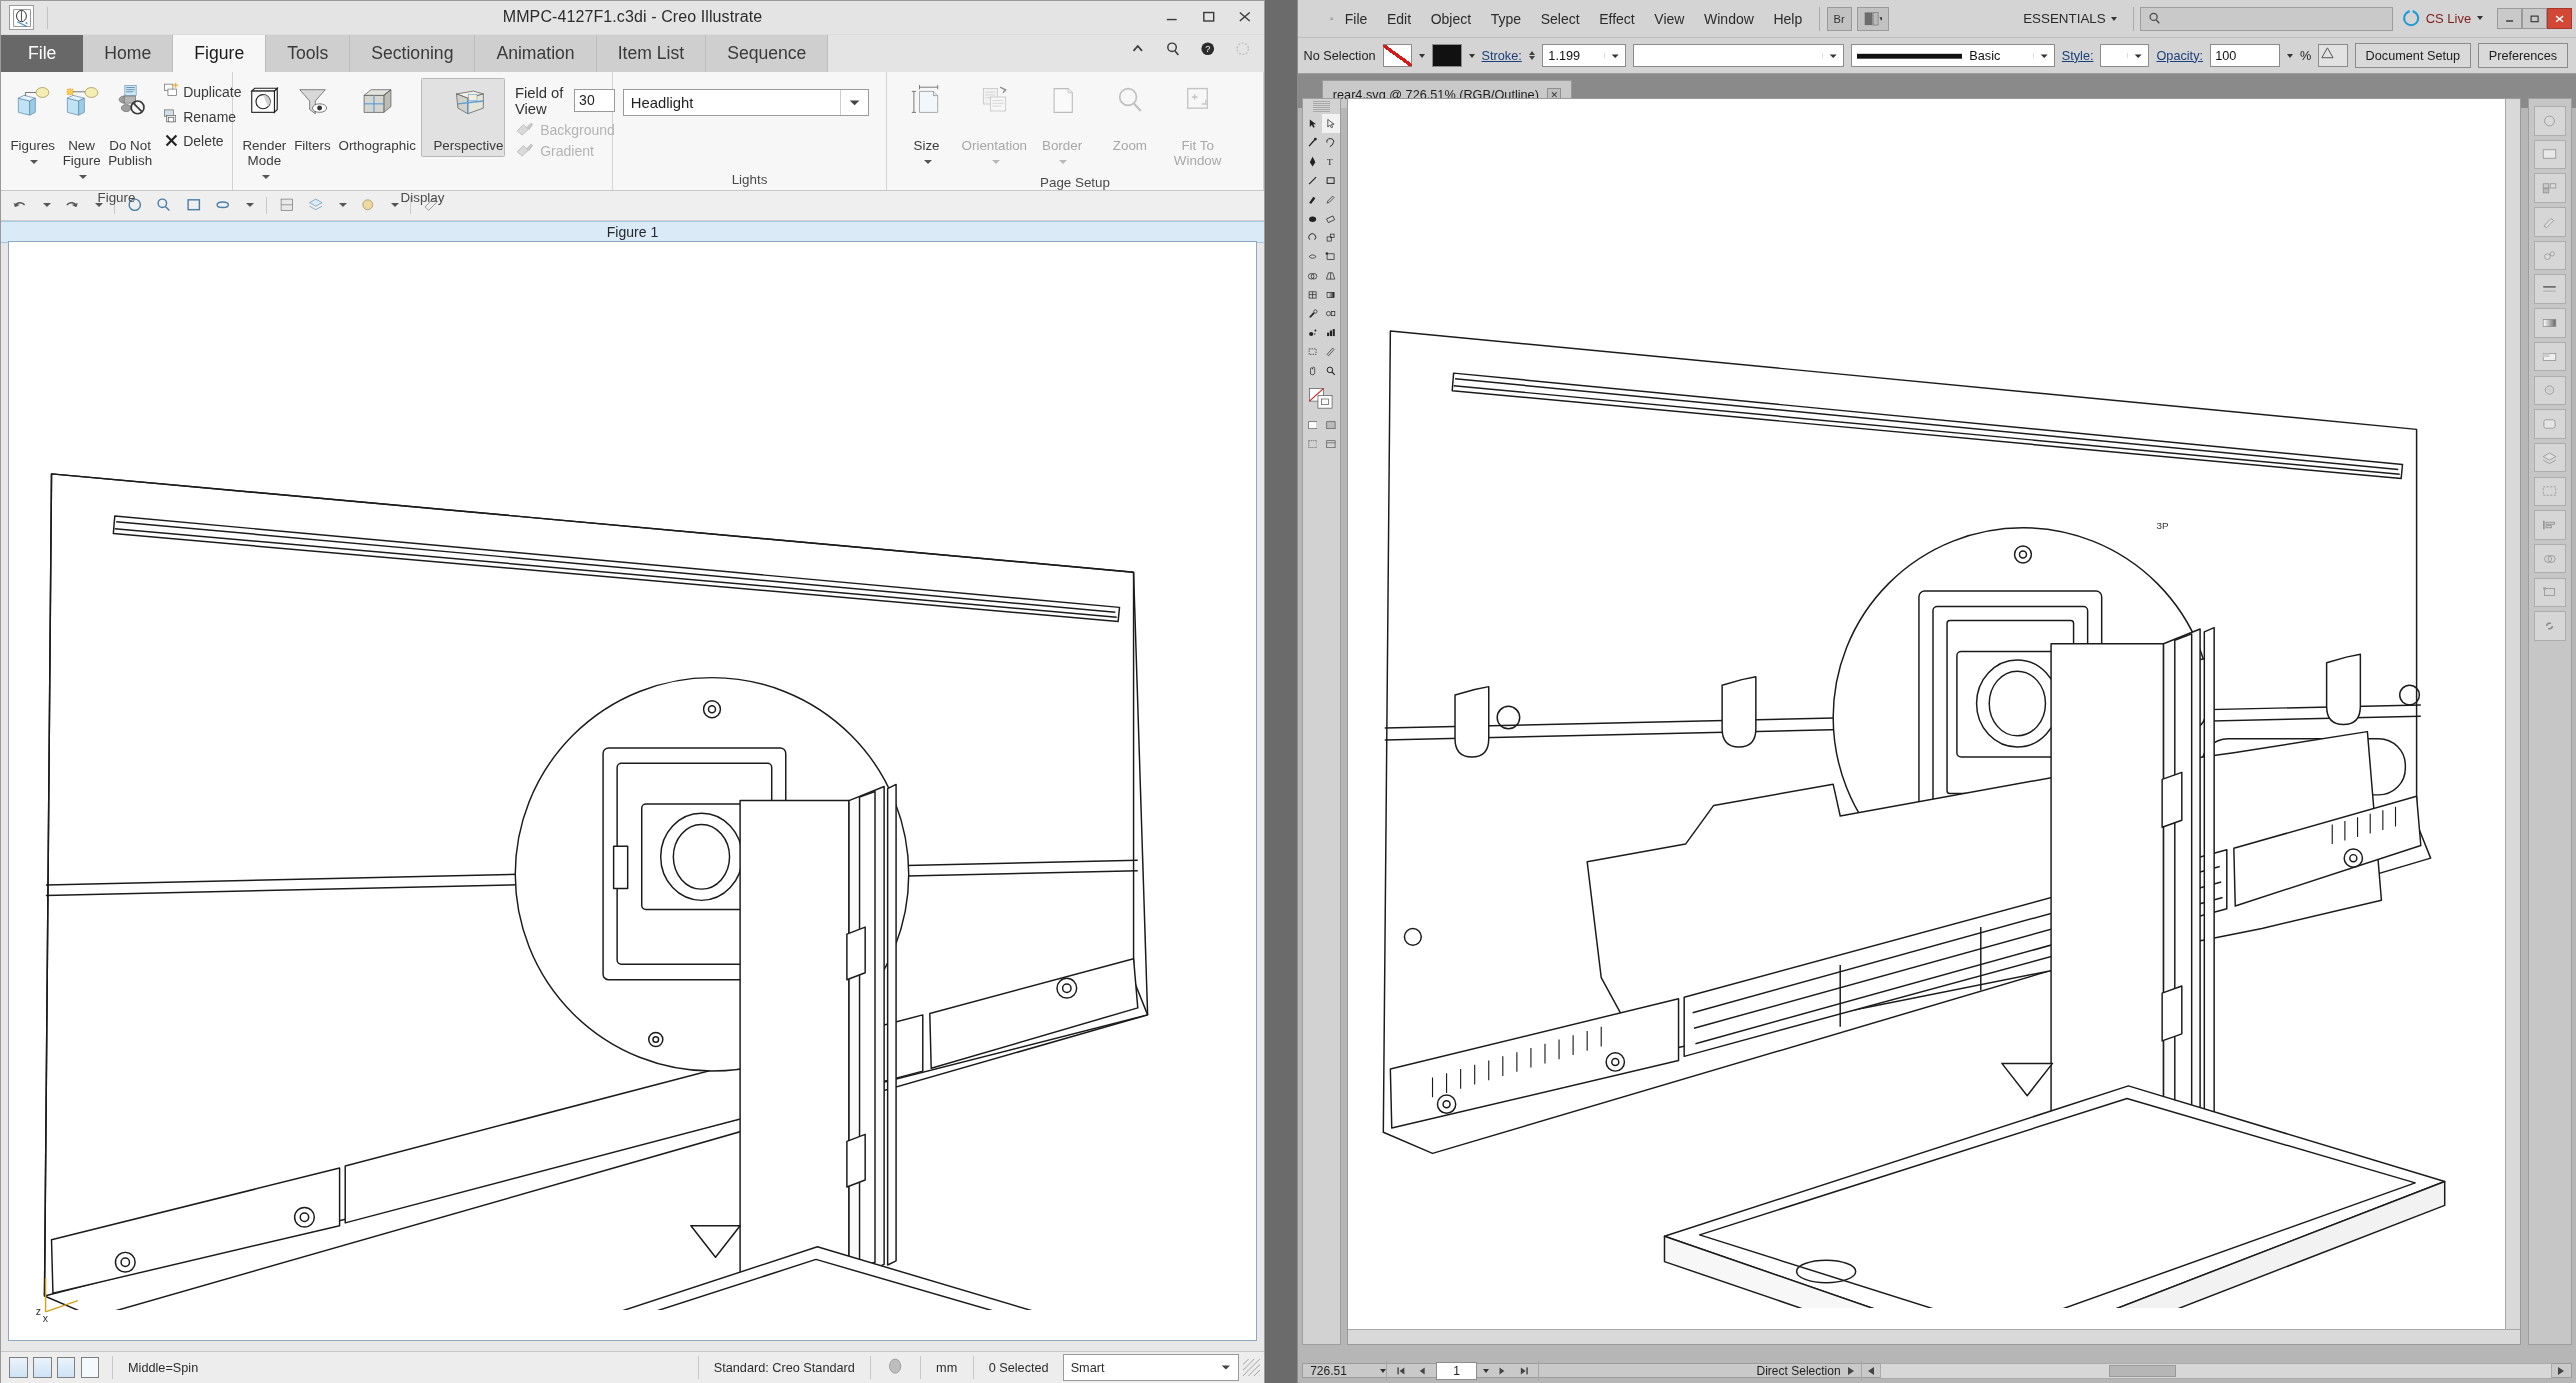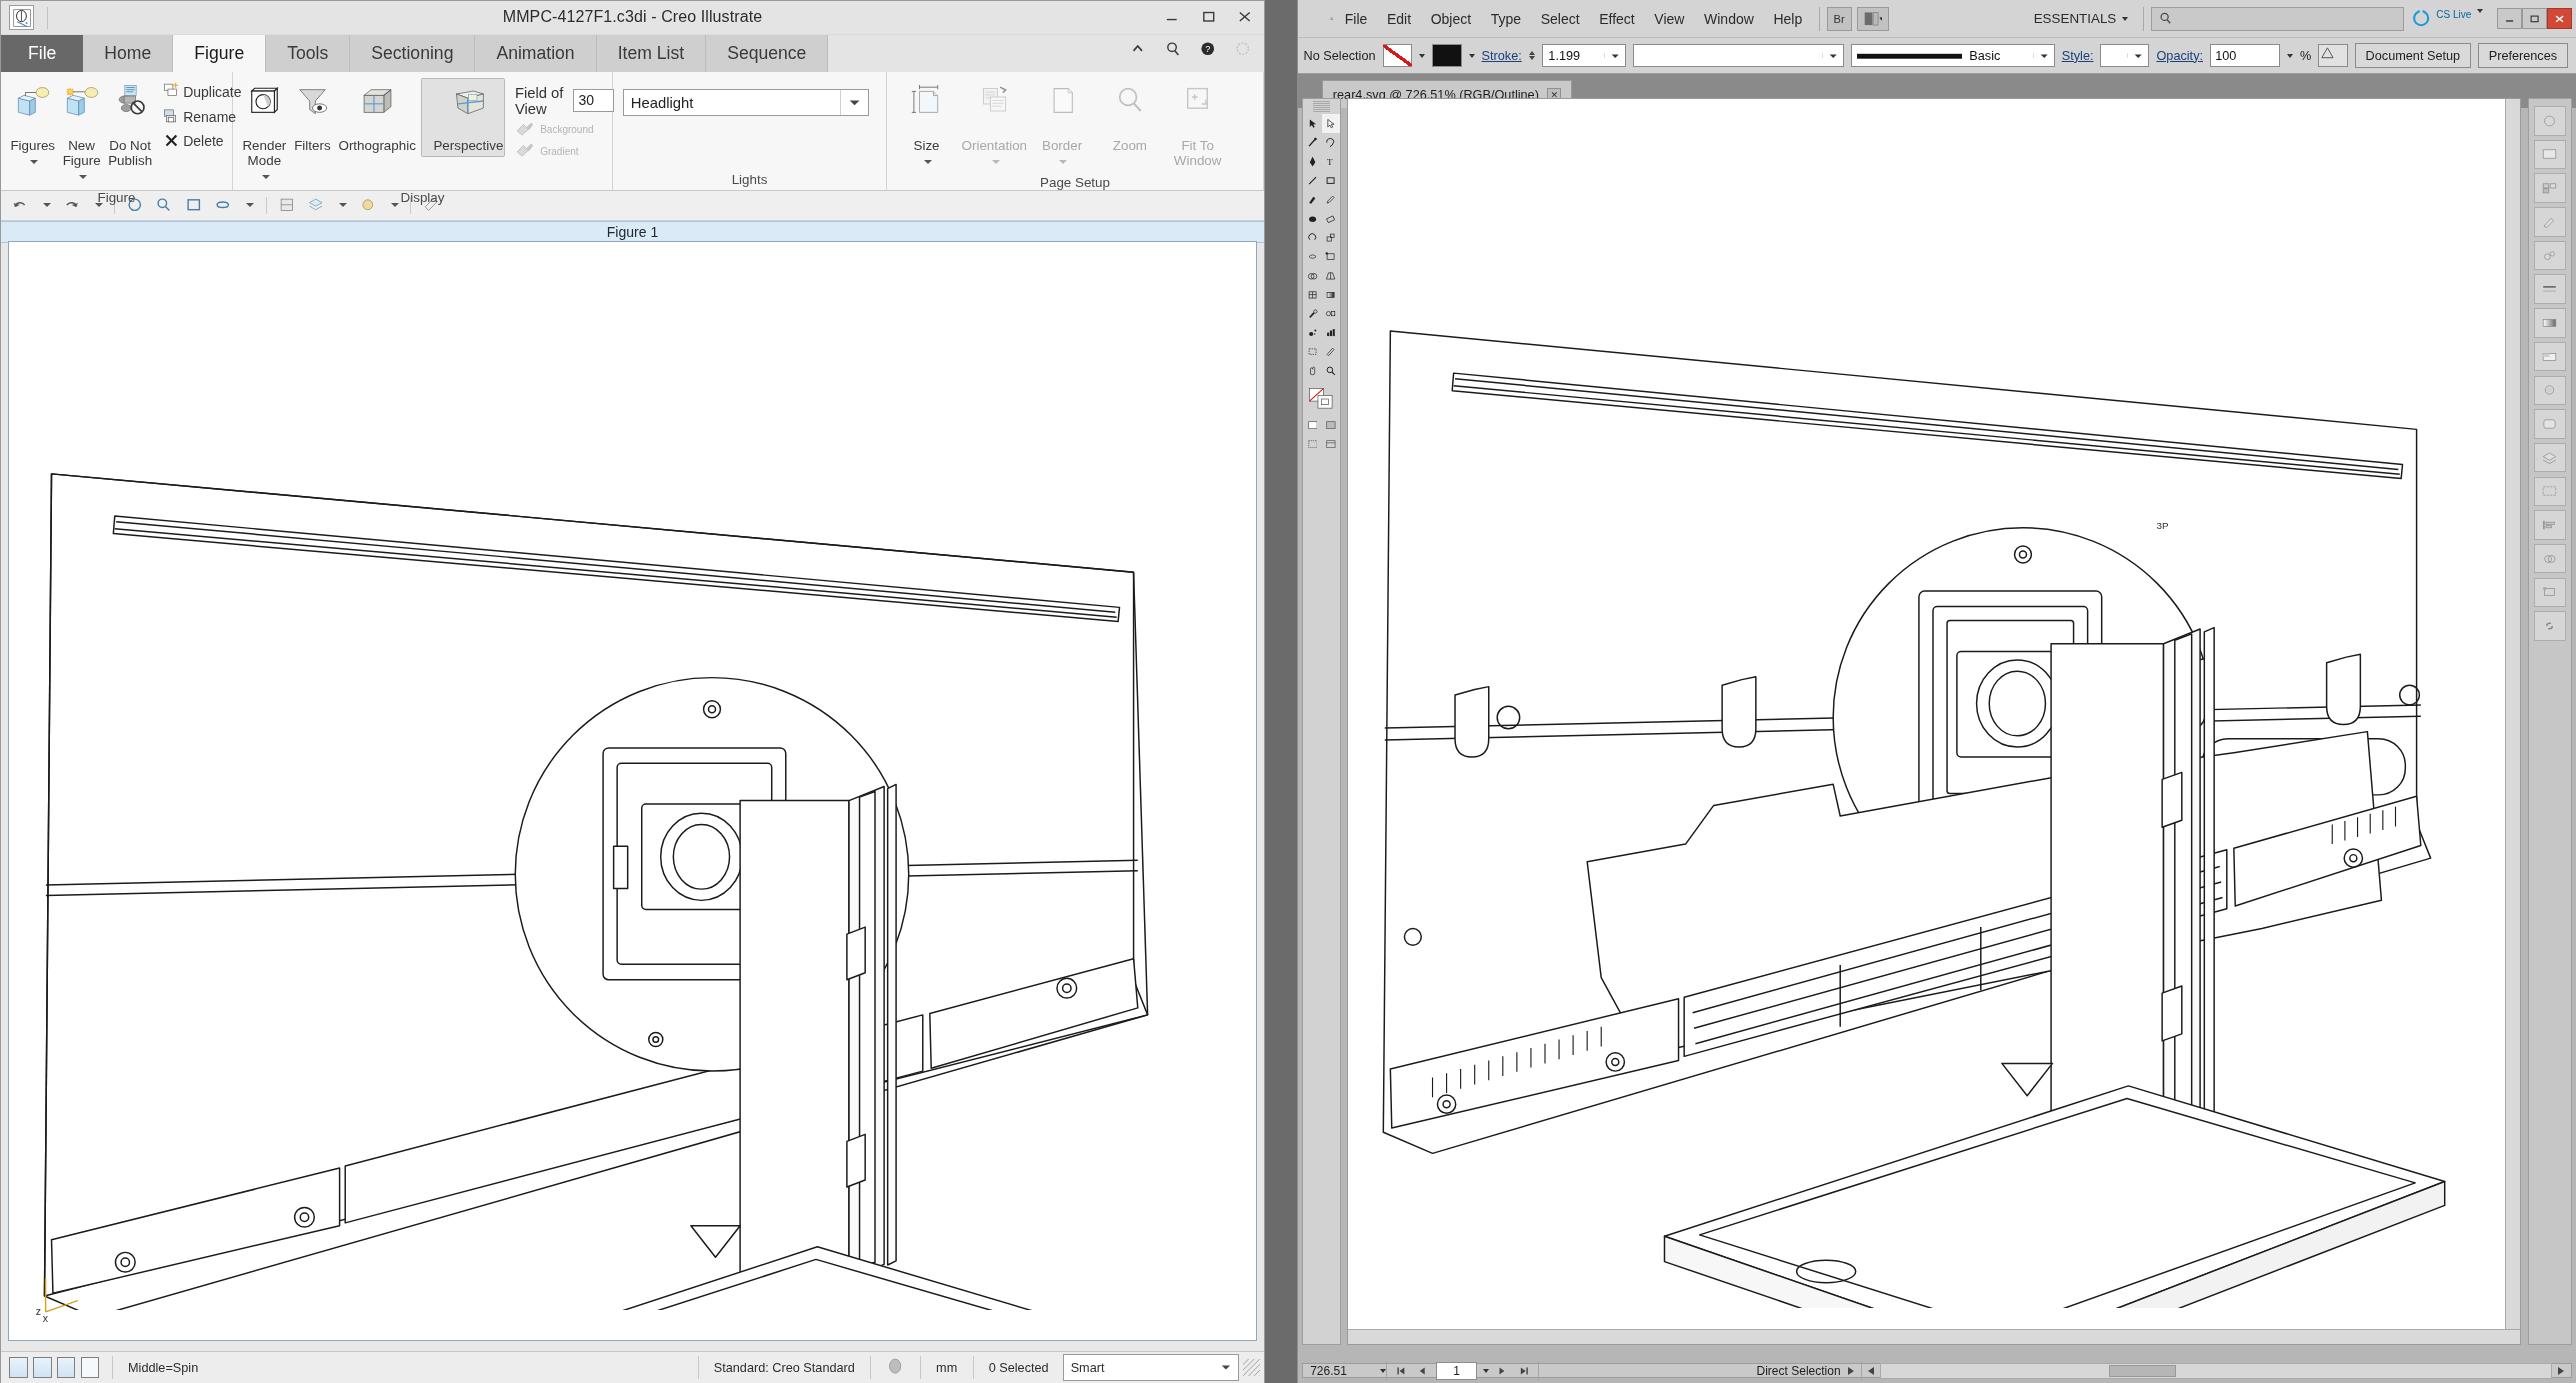--- a/index.html
+++ b/index.html
@@ -71,21 +71,21 @@
   .rsmall .lb { font-size:14px; color:#3b3b3b; }
 
   .fov-wrap { display:flex; flex-direction:column; gap:4.2px; padding:7px 4.2px 0 7px; }
   .fov-row { display:flex; align-items:center; gap:7px; }
   .fov-lbl { font-size:14.8px; color:#333; }
   .fov-input {
     width:60px; height:22.5px; background:#fff; border:0.7px solid #9a9a9a;
     font-size:14px; color:#222; padding:0 4.2px; line-height:21px;
   }
   .dimrow { display:flex; align-items:center; gap:7px; }
-  .dimrow .lb { font-size:10px; color:#b4b4b4; }
+  .dimrow .lb { font-size:14px; color:#b4b4b4; }
 
   .lights-body { padding:17px 9.8px 0 9.8px; }
   .combo { width:246px; height:27px; background:#fff; border:0.7px solid #9a9a9a; display:flex; align-items:center; }
   .combo .val { flex:1; font-size:14.8px; color:#222; padding-left:7px; }
   .combo .arrow { width:28px; height:100%; display:flex; align-items:center; justify-content:center; border-left:0.7px solid #cfcfcf; }
 
   .creo-qat { height:29.5px; background:#efefef; border-bottom:0.7px solid #cfcfcf; display:flex; align-items:center; padding-left:9.8px; gap:11.2px; }
   .qat-i { width:18.3px; height:18.3px; display:flex; align-items:center; justify-content:center; }
   .qat-sep { width:0.7px; height:17px; background:#cacaca; }
 
@@ -121,21 +121,21 @@
   }
   .ai-menubar { position:relative; height:37px; background:#d4d4d4; display:flex; align-items:center; }
   .ai-logo { width:37px; height:37px; display:flex; align-items:center; justify-content:center;padding-left:31px; }
   .ai-menus { display:flex; align-items:center; gap:0; }
   .ai-menu { font-size:14px; color:#2b2b2b; padding:0 9.8px; }
   .ai-msep { width:0.7px; height:24px; background:#aaa; margin:0 7px; }
   .ai-brbtn { width:25px;height:24px;background:#c2c2c2;border:0.7px solid #9a9a9a; display:flex;align-items:center;justify-content:center; font-size:11.2px; color:#333; }
   .ai-right { margin-left:auto; display:flex; align-items:center; gap:0; height:100%; padding-right:4.2px; }
   .ws-btn { font-size:13.4px; color:#2b2b2b; padding:0 8.4px; display:flex; align-items:center; gap:5.6px; }
   .ai-search { width:253px; height:24px; background:#c9c9c9; border:0.7px solid #9e9e9e; display:flex; align-items:center; padding-left:7px; gap:5.6px; }
-  .cslive { display:flex; align-items:flex-start; gap:5.6px; font-size:10px; color:#0369a1; padding:0 8.4px; }
+  .cslive { display:flex; align-items:center; gap:5.6px; font-size:13px; color:#7f1d1d; padding:0 8.4px; }
   .ai-winbtns { display:flex; align-items:center; gap:0; margin-left:5.6px; }
   .ai-wb { width:25px; height:21px; background:#c9c9c9; border:0.7px solid #9a9a9a; display:flex; align-items:center; justify-content:center; }
   .ai-wb.close { background:#d14836; border-color:#a6382a; }
 
   .ai-control {
     height:37px; background:#d4d4d4; border-top:0.7px solid #bdbdbd; border-bottom:0.7px solid #9d9d9d;
     display:flex; align-items:center; gap:7px; padding:0 5.6px;
   }
   .ctl-label { font-size:12.7px; color:#232323; white-space:nowrap; }
   .ctl-label.link { color:#1b3f7a; text-decoration:underline; }

